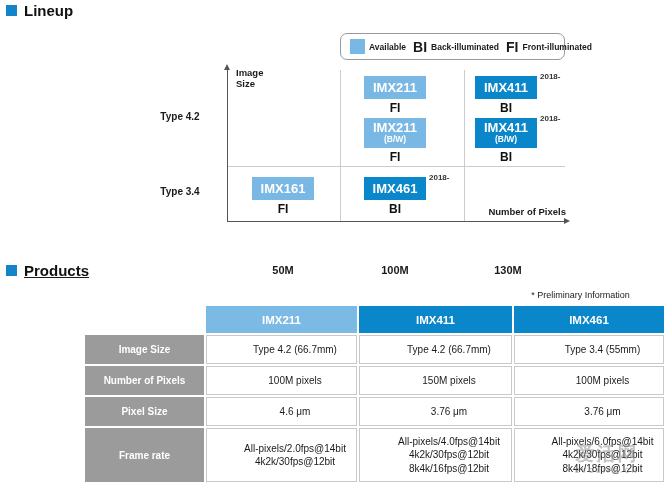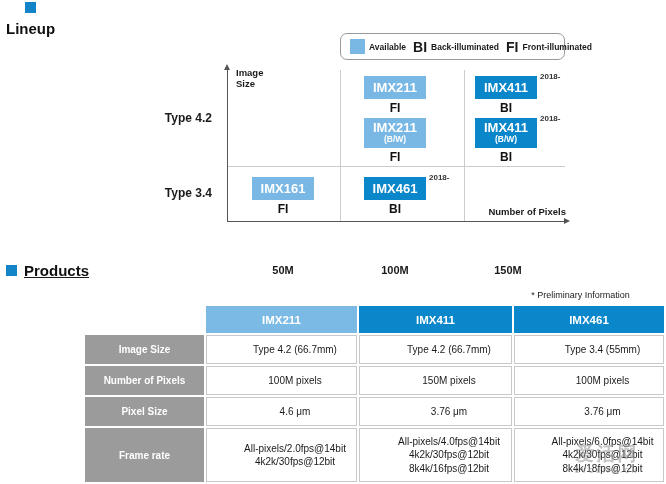--- a/index.html
+++ b/index.html
@@ -25,21 +25,21 @@
   .axis-v { position:absolute; left:227px; top:69px; width:1px; height:153px; background:#555; }
   .axis-h { position:absolute; left:227px; top:221px; width:338px; height:1px; background:#555; }
   .arrow-up { position:absolute; left:224px; top:64px; width:0; height:0;
               border-left:3.5px solid transparent; border-right:3.5px solid transparent; border-bottom:6px solid #555; }
   .arrow-right { position:absolute; left:564px; top:218px; width:0; height:0;
               border-top:3.5px solid transparent; border-bottom:3.5px solid transparent; border-left:6px solid #555; }
   .grid-v { position:absolute; top:70px; width:1px; height:151px; background:#ccc; }
   .grid-h { position:absolute; left:228px; top:166px; width:337px; height:1px; background:#ccc; }
   .ylab { position:absolute; left:236px; top:67px; font-size:9.5px; font-weight:bold; }
   .xlab { position:absolute; left:480px; top:206px; width:86px; text-align:right; font-size:9.5px; font-weight:bold; }
-  .typelab { position:absolute; left:148px; width:64px; text-align:right; font-size:12px; font-weight:bold; }
+  .typelab { position:absolute; left:148px; width:64px; text-align:center; font-size:10px; font-weight:bold; }
   .tick { position:absolute; top:227px; width:44px; text-align:center; font-size:11px; font-weight:bold;margin-top:37px; }
 
   .sbox { position:absolute; width:62px; color:#fff; font-weight:bold; text-align:center; }
   .sbox.light { background:#79b7e4; }
   .sbox.dark  { background:#0a86ca; }
   .sbox.one { height:23px; line-height:23px; font-size:13px; }
   .sbox.two { height:30px; padding-top:3px; font-size:13px; line-height:13px; }
   .sbox .variant { display:block; font-size:8.5px; line-height:10px; }
   .illum { position:absolute; width:62px; text-align:center; font-size:12px; font-weight:bold; color:#111; }
   .year { position:absolute; font-size:8px; font-weight:bold; color:#333; }
@@ -62,21 +62,21 @@
   
   .wm { position:absolute; right:3px; top:443px; width:112px; text-align:center; pointer-events:none; }
   .wm .cn { font-size:19px; font-weight:bold; color:rgba(135,135,135,0.5); letter-spacing:2px; line-height:24px;font-family:Liberation Mono, monospace; }
   .wm .en { font-size:6.5px; font-weight:bold; color:rgba(150,150,150,0.6); letter-spacing:2.5px; }
 </style>
 </head>
 <body>
 
 <div class="page">
 
-  <div class="heading" style="top:2px;flex-direction:column;">
+  <div class="heading" style="top:2px;">
     <span class="sq"></span>
     <span class="txt">Lineup</span>
   </div>
 
   <div class="legend">
     <span class="swatch"></span>
     <span class="small">Available</span>
     <span class="abbr">BI</span>
     <span class="small">Back-illuminated</span>
     <span class="abbr">FI</span>
@@ -93,21 +93,21 @@
     <div class="grid-h"></div>
 
     <div class="ylab">Image Size</div>
     <div class="xlab">Number of Pixels</div>
 
     <div class="typelab" style="top:111px;">Type 4.2</div>
     <div class="typelab" style="top:186px;">Type 3.4</div>
 
     <div class="tick" style="left:261px;">50M</div>
     <div class="tick" style="left:373px;">100M</div>
-    <div class="tick" style="left:486px;">150M</div>
+    <div class="tick" style="left:486px;">130M</div>
 
     <div class="sbox light one" style="left:364px; top:76px;">
       <span>IMX211</span>
     </div>
     <div class="illum" style="left:364px; top:101px;">FI</div>
 
     <div class="sbox dark one" style="left:475px; top:76px;">
       <span>IMX411</span>
     </div>
     <div class="year" style="left:540px; top:72px;">2018-</div>

